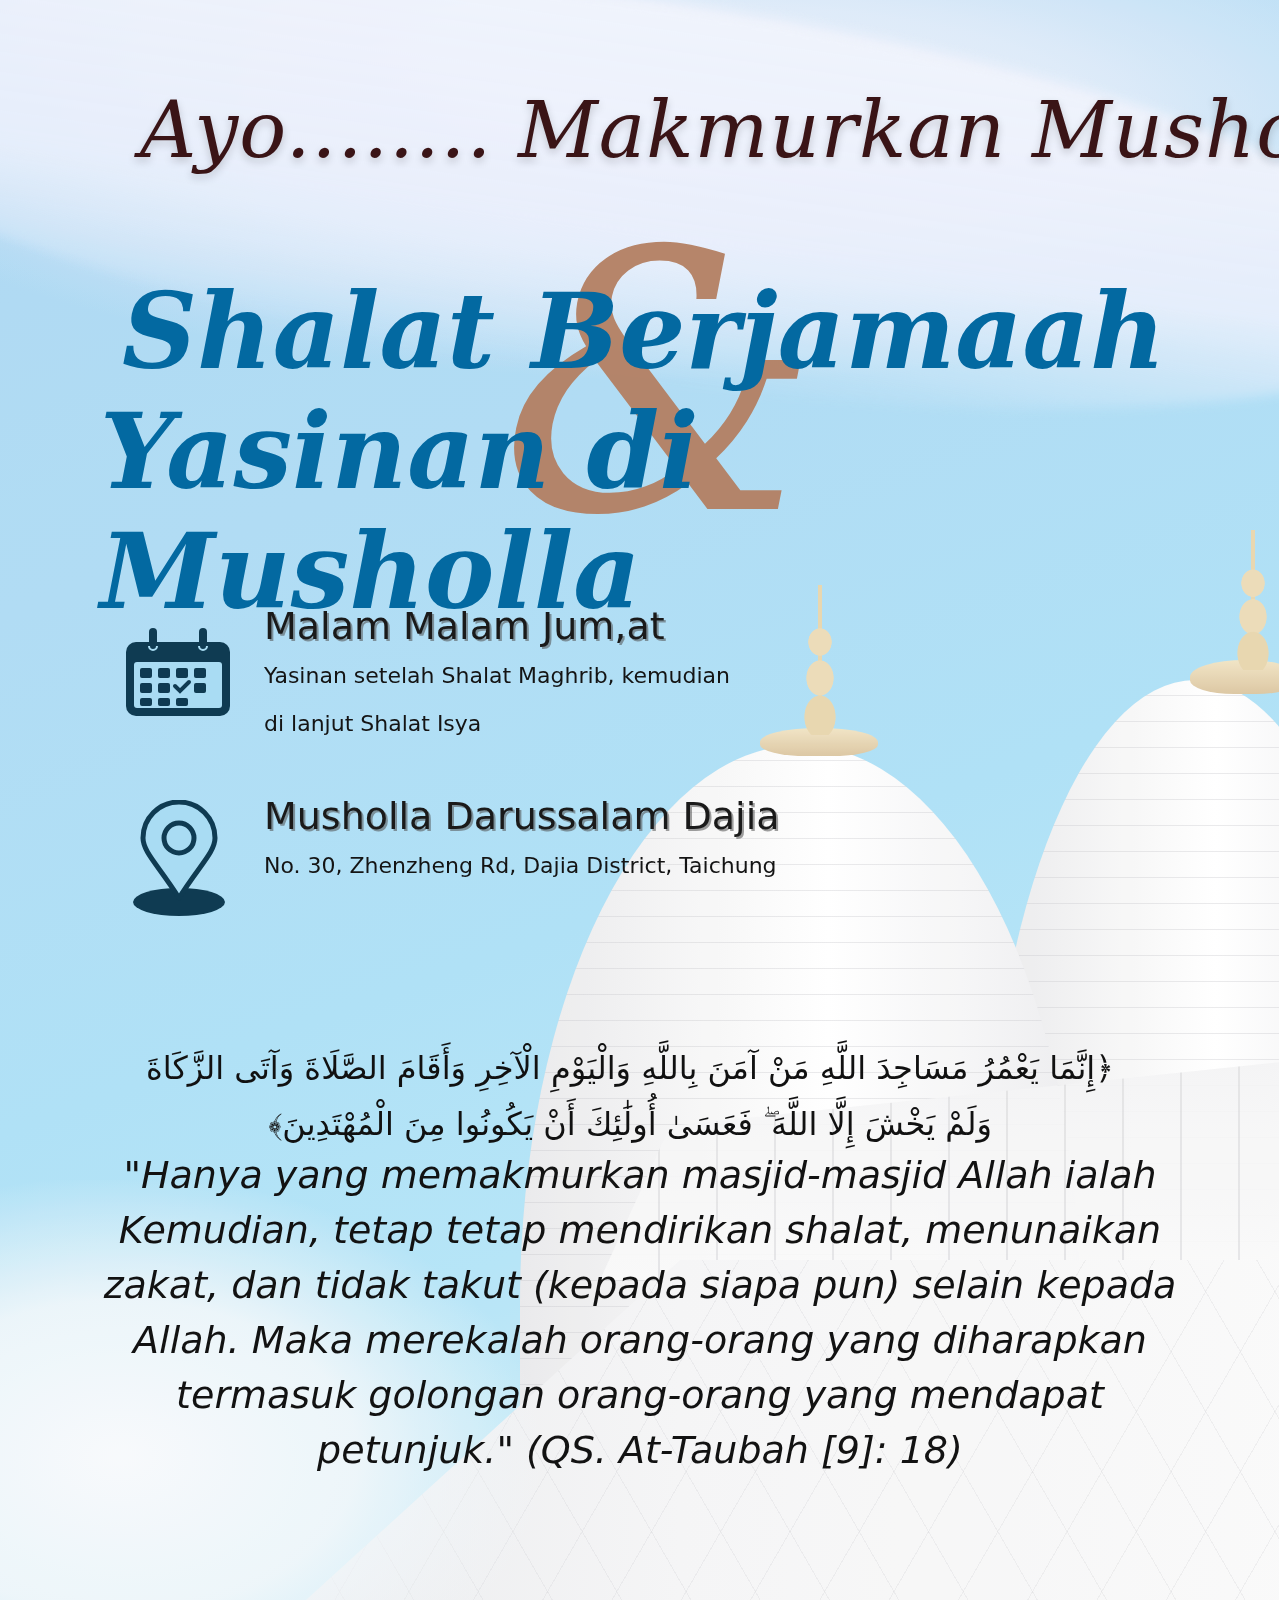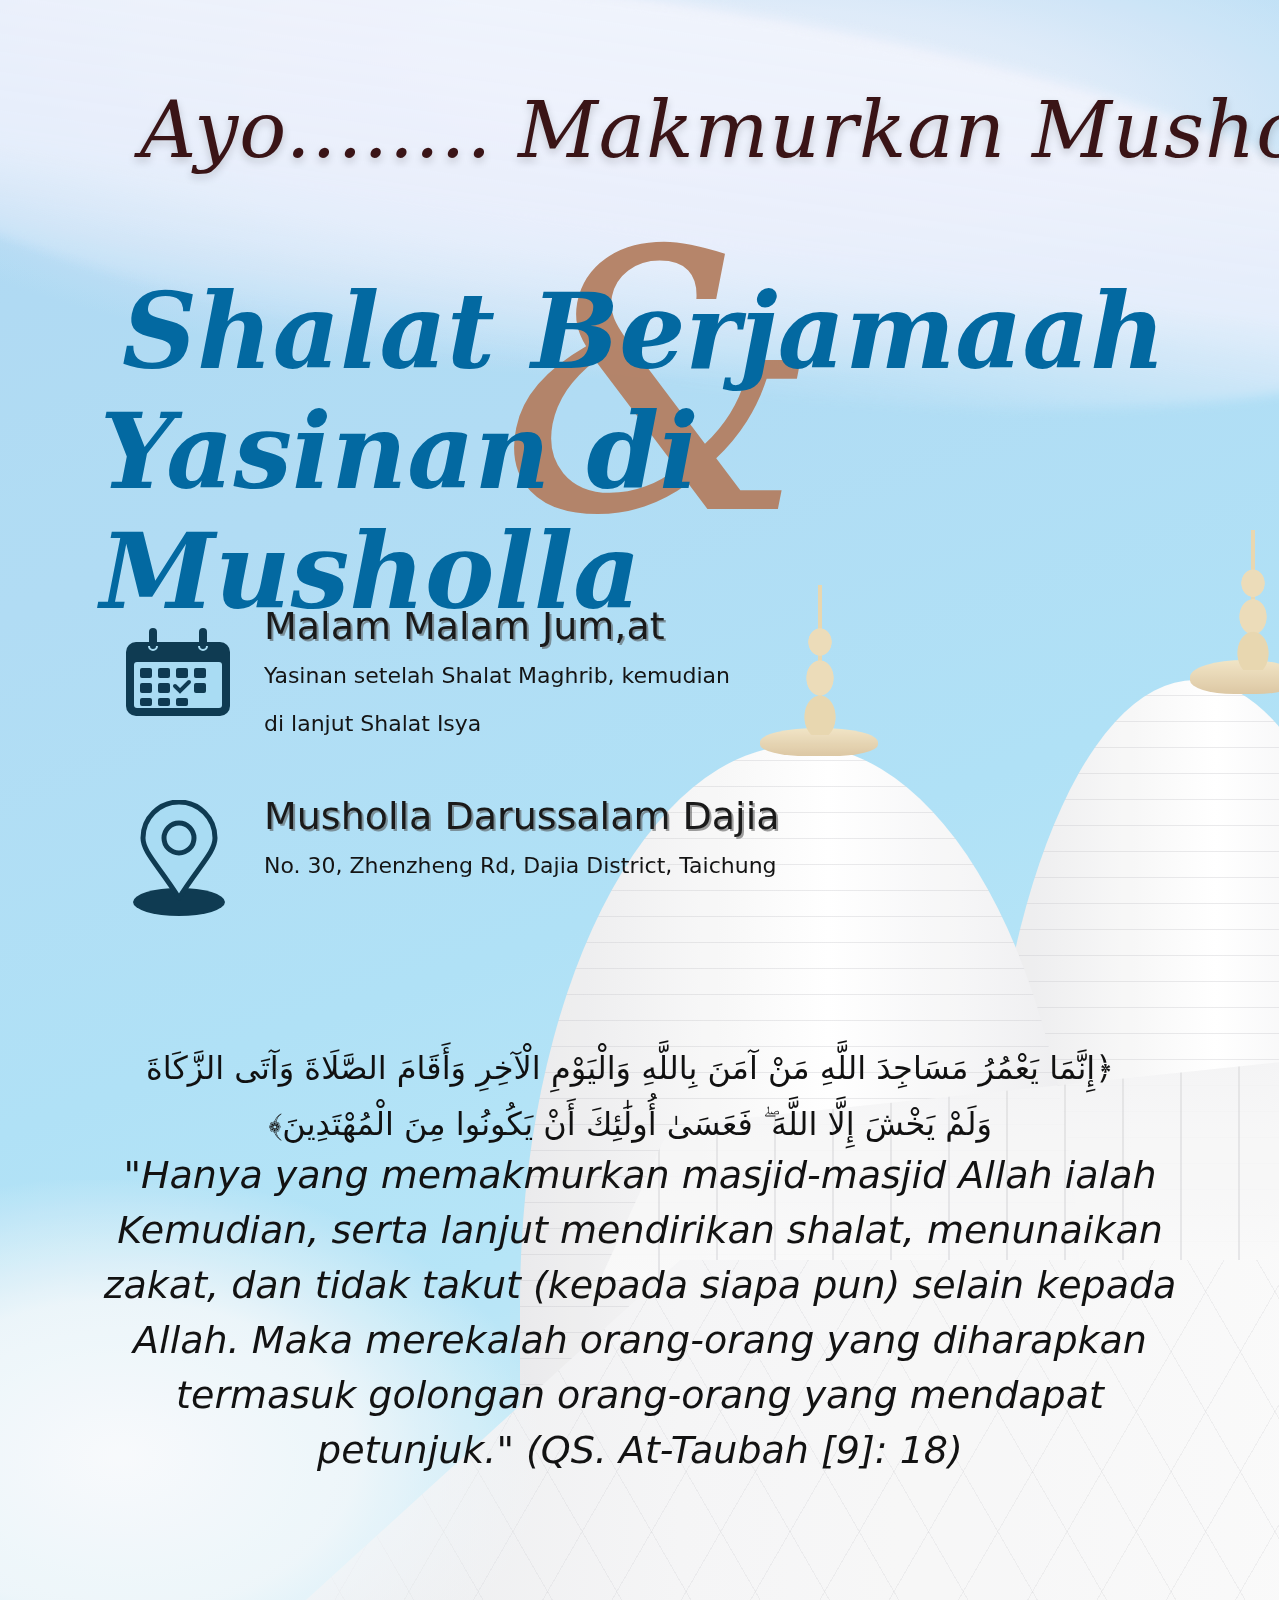--- a/index.html
+++ b/index.html
@@ -195,19 +195,19 @@
     </div>
   </div>
 
   <div class="arabic">
     <div>﴿إِنَّمَا يَعْمُرُ مَسَاجِدَ اللَّهِ مَنْ آمَنَ بِاللَّهِ وَالْيَوْمِ الْآخِرِ وَأَقَامَ الصَّلَاةَ وَآتَى الزَّكَاةَ</div>
     <div>وَلَمْ يَخْشَ إِلَّا اللَّهَ ۖ فَعَسَىٰ أُولَٰئِكَ أَنْ يَكُونُوا مِنَ الْمُهْتَدِينَ﴾</div>
   </div>
 
   <div class="translation">
     <div>"Hanya yang memakmurkan masjid-masjid Allah ialah</div>
-    <div>Kemudian, serta lanjut mendirikan shalat, menunaikan</div>
+    <div>Kemudian, tetap tetap mendirikan shalat, menunaikan</div>
     <div>zakat, dan tidak takut (kepada siapa pun) selain kepada</div>
     <div>Allah. Maka merekalah orang-orang yang diharapkan</div>
     <div>termasuk golongan orang-orang yang mendapat</div>
     <div>petunjuk." (QS. At-Taubah [9]: 18)</div>
   </div>
 </div>
 
 </body></html>

